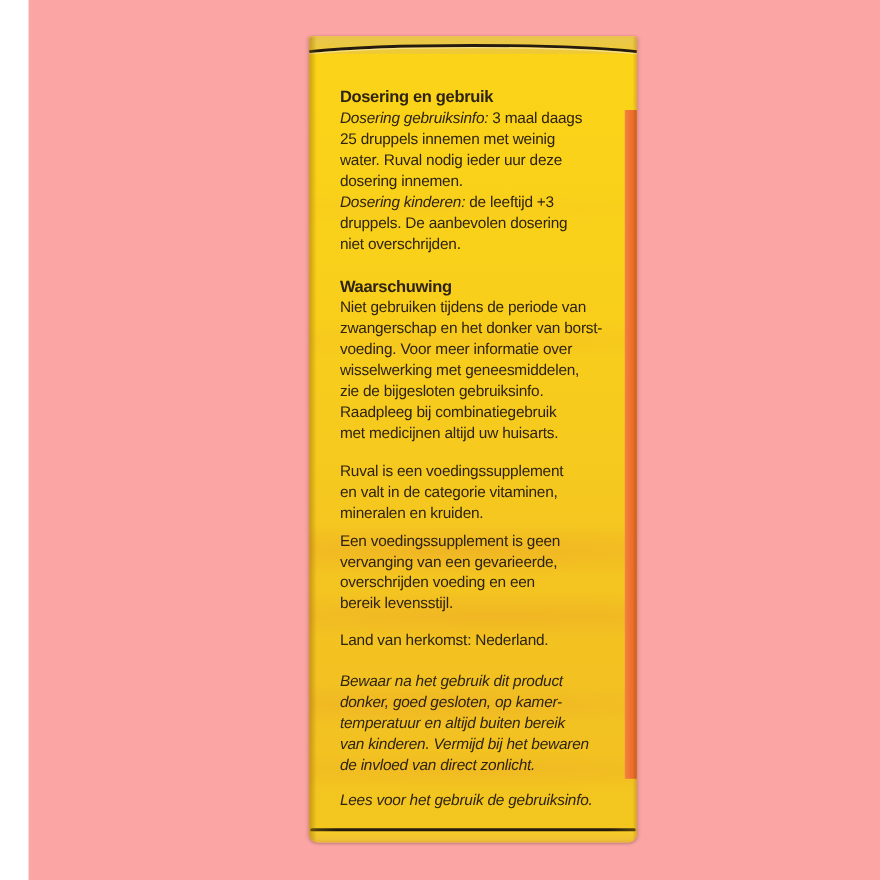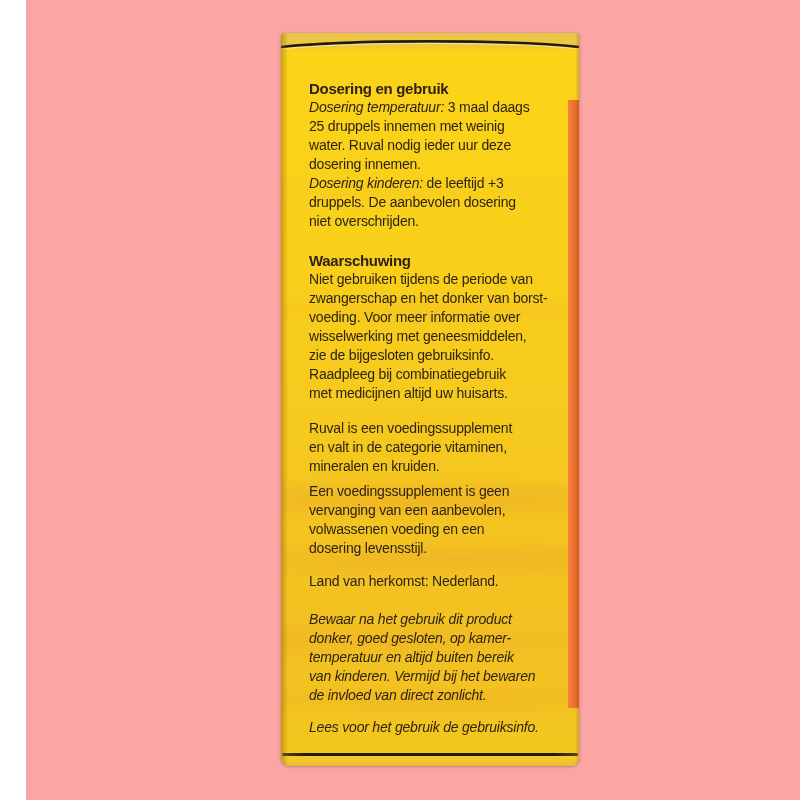--- a/index.html
+++ b/index.html
@@ -98,21 +98,21 @@
     <svg class="top-seam-svg" width="298" height="18" viewBox="0 0 298 18">
       <path d="M0,14 C70,6.5 228,6.5 298,14" fill="none" stroke="#241b0e" stroke-width="2.6"></path>
       <path d="M0,16 C70,8.5 228,8.5 298,16" fill="none" stroke="rgba(255,245,200,0.55)" stroke-width="1.2"></path>
     </svg>
 
     <div class="orange-stripe"></div>
 
     <div class="panel-text">
         <div class="section" style="margin-top: 0px;">
           <div class="line"><span class="b">Dosering en gebruik</span></div>
-          <div class="line"><span class="i">Dosering temperatuur:</span><span> 3 maal daags</span></div>
+          <div class="line"><span class="i">Dosering gebruiksinfo:</span><span> 3 maal daags</span></div>
           <div class="line"><span>25 druppels innemen met weinig</span></div>
           <div class="line"><span>water. Ruval nodig ieder uur deze</span></div>
           <div class="line"><span>dosering innemen.</span></div>
           <div class="line"><span class="i">Dosering kinderen:</span><span> de leeftijd +3</span></div>
           <div class="line"><span>druppels. De aanbevolen dosering</span></div>
           <div class="line"><span>niet overschrijden.</span></div>
         </div>
         <div class="section" style="margin-top: 20px;">
           <div class="line"><span class="b">Waarschuwing</span></div>
           <div class="line"><span>Niet gebruiken tijdens de periode van</span></div>
@@ -123,23 +123,23 @@
           <div class="line"><span>Raadpleeg bij combinatiegebruik</span></div>
           <div class="line"><span>met medicijnen altijd uw huisarts.</span></div>
         </div>
         <div class="section" style="margin-top: 16px;">
           <div class="line"><span>Ruval is een voedingssupplement</span></div>
           <div class="line"><span>en valt in de categorie vitaminen,</span></div>
           <div class="line"><span>mineralen en kruiden.</span></div>
         </div>
         <div class="section" style="margin-top: 6px;">
           <div class="line"><span>Een voedingssupplement is geen</span></div>
-          <div class="line"><span>vervanging van een aanbevolen,</span></div>
-          <div class="line"><span>volwassenen voeding en een</span></div>
-          <div class="line"><span>dosering levensstijl.</span></div>
+          <div class="line"><span>vervanging van een gevarieerde,</span></div>
+          <div class="line"><span>overschrijden voeding en een</span></div>
+          <div class="line"><span>bereik levensstijl.</span></div>
         </div>
         <div class="section" style="margin-top: 14px;">
           <div class="line"><span>Land van herkomst: Nederland.</span></div>
         </div>
         <div class="section" style="margin-top: 19px;">
           <div class="line"><span class="i">Bewaar na het gebruik dit product</span></div>
           <div class="line"><span class="i">donker, goed gesloten, op kamer-</span></div>
           <div class="line"><span class="i">temperatuur en altijd buiten bereik</span></div>
           <div class="line"><span class="i">van kinderen. Vermijd bij het bewaren</span></div>
           <div class="line"><span class="i">de invloed van direct zonlicht.</span></div>

